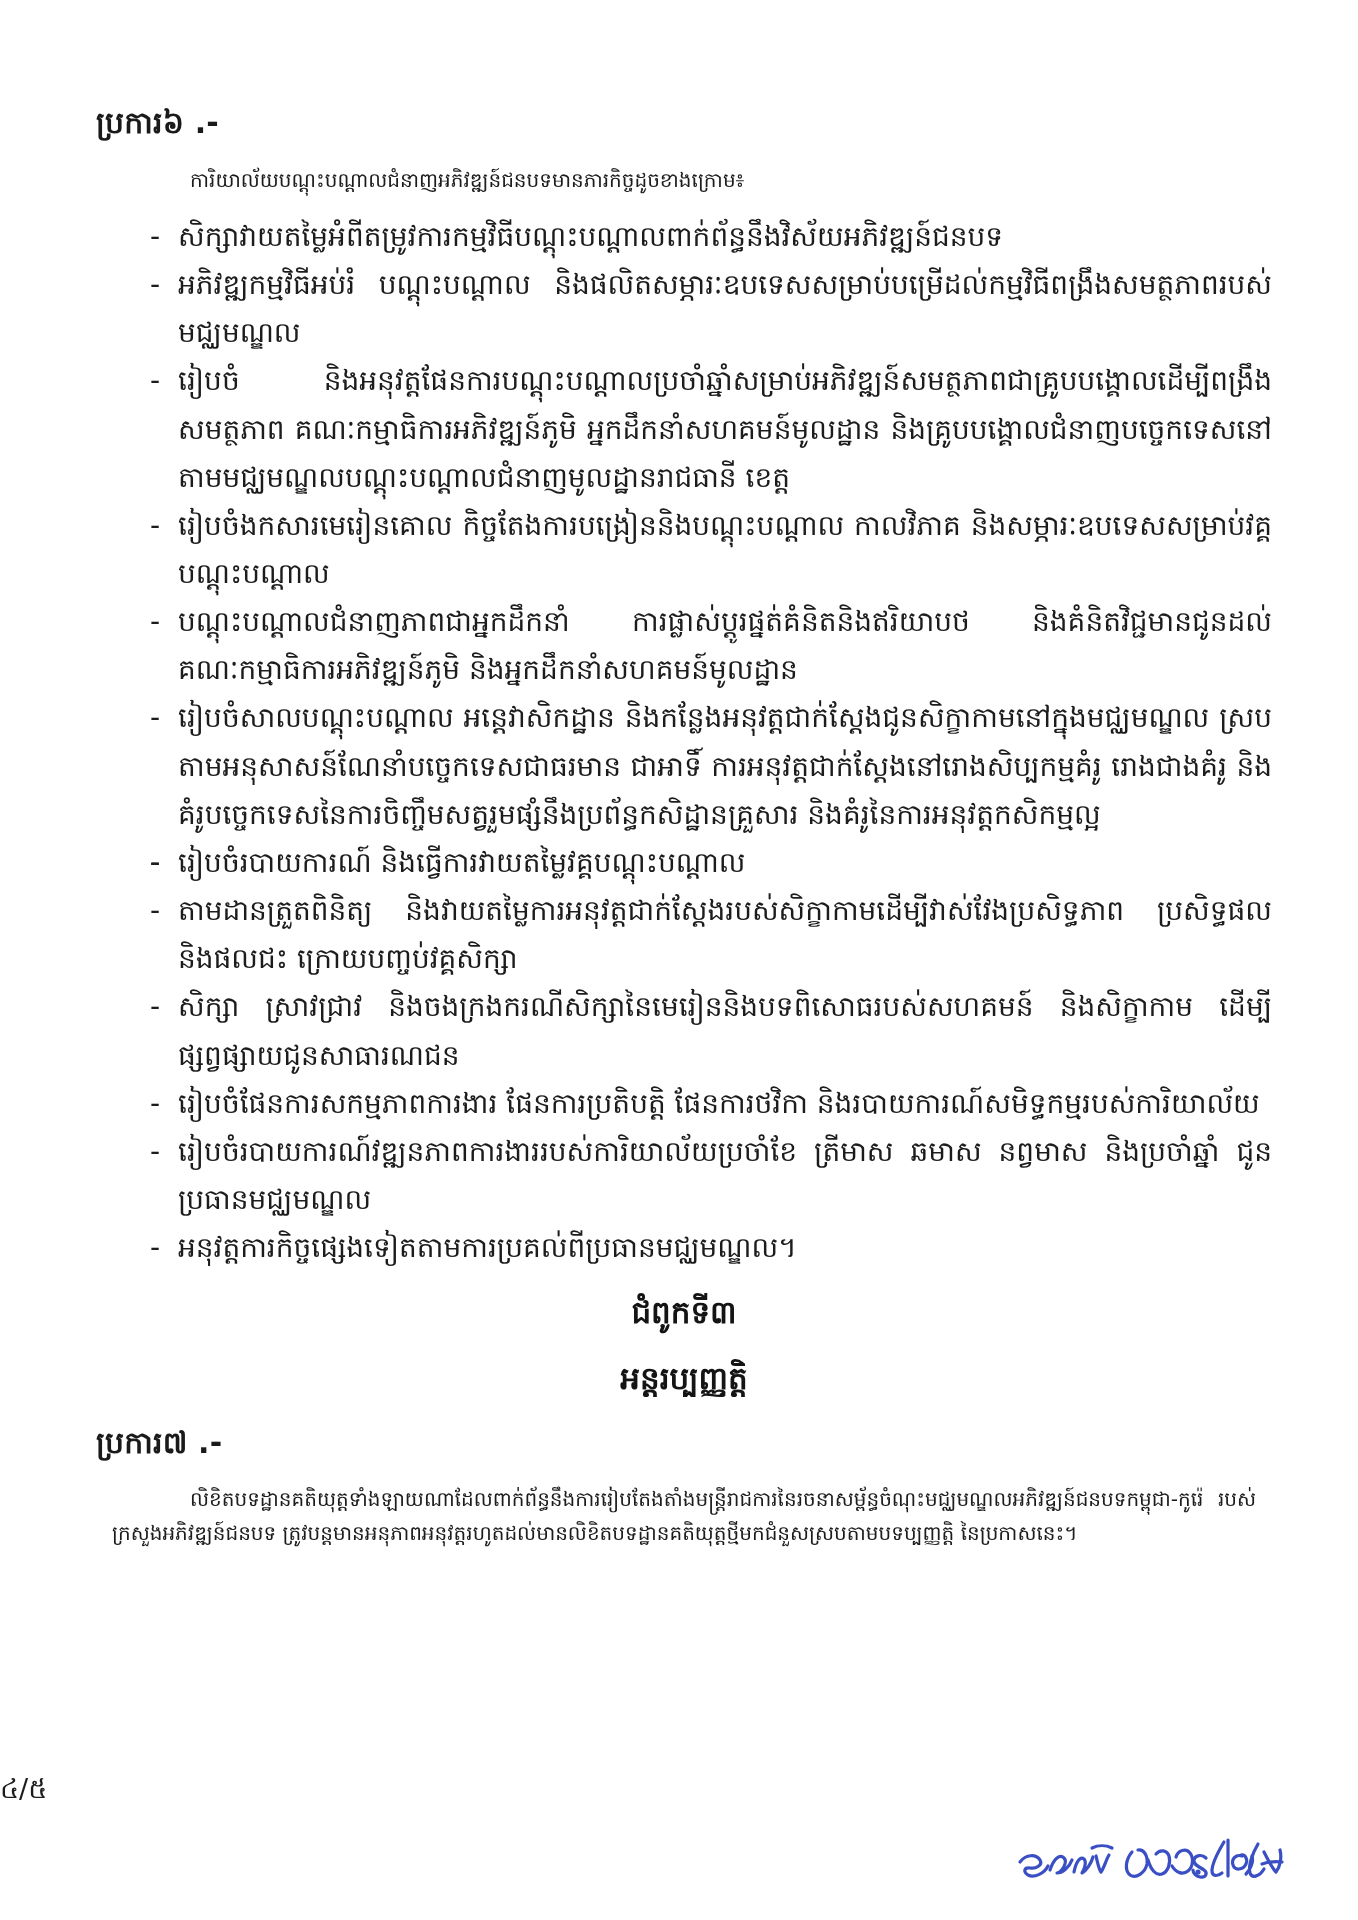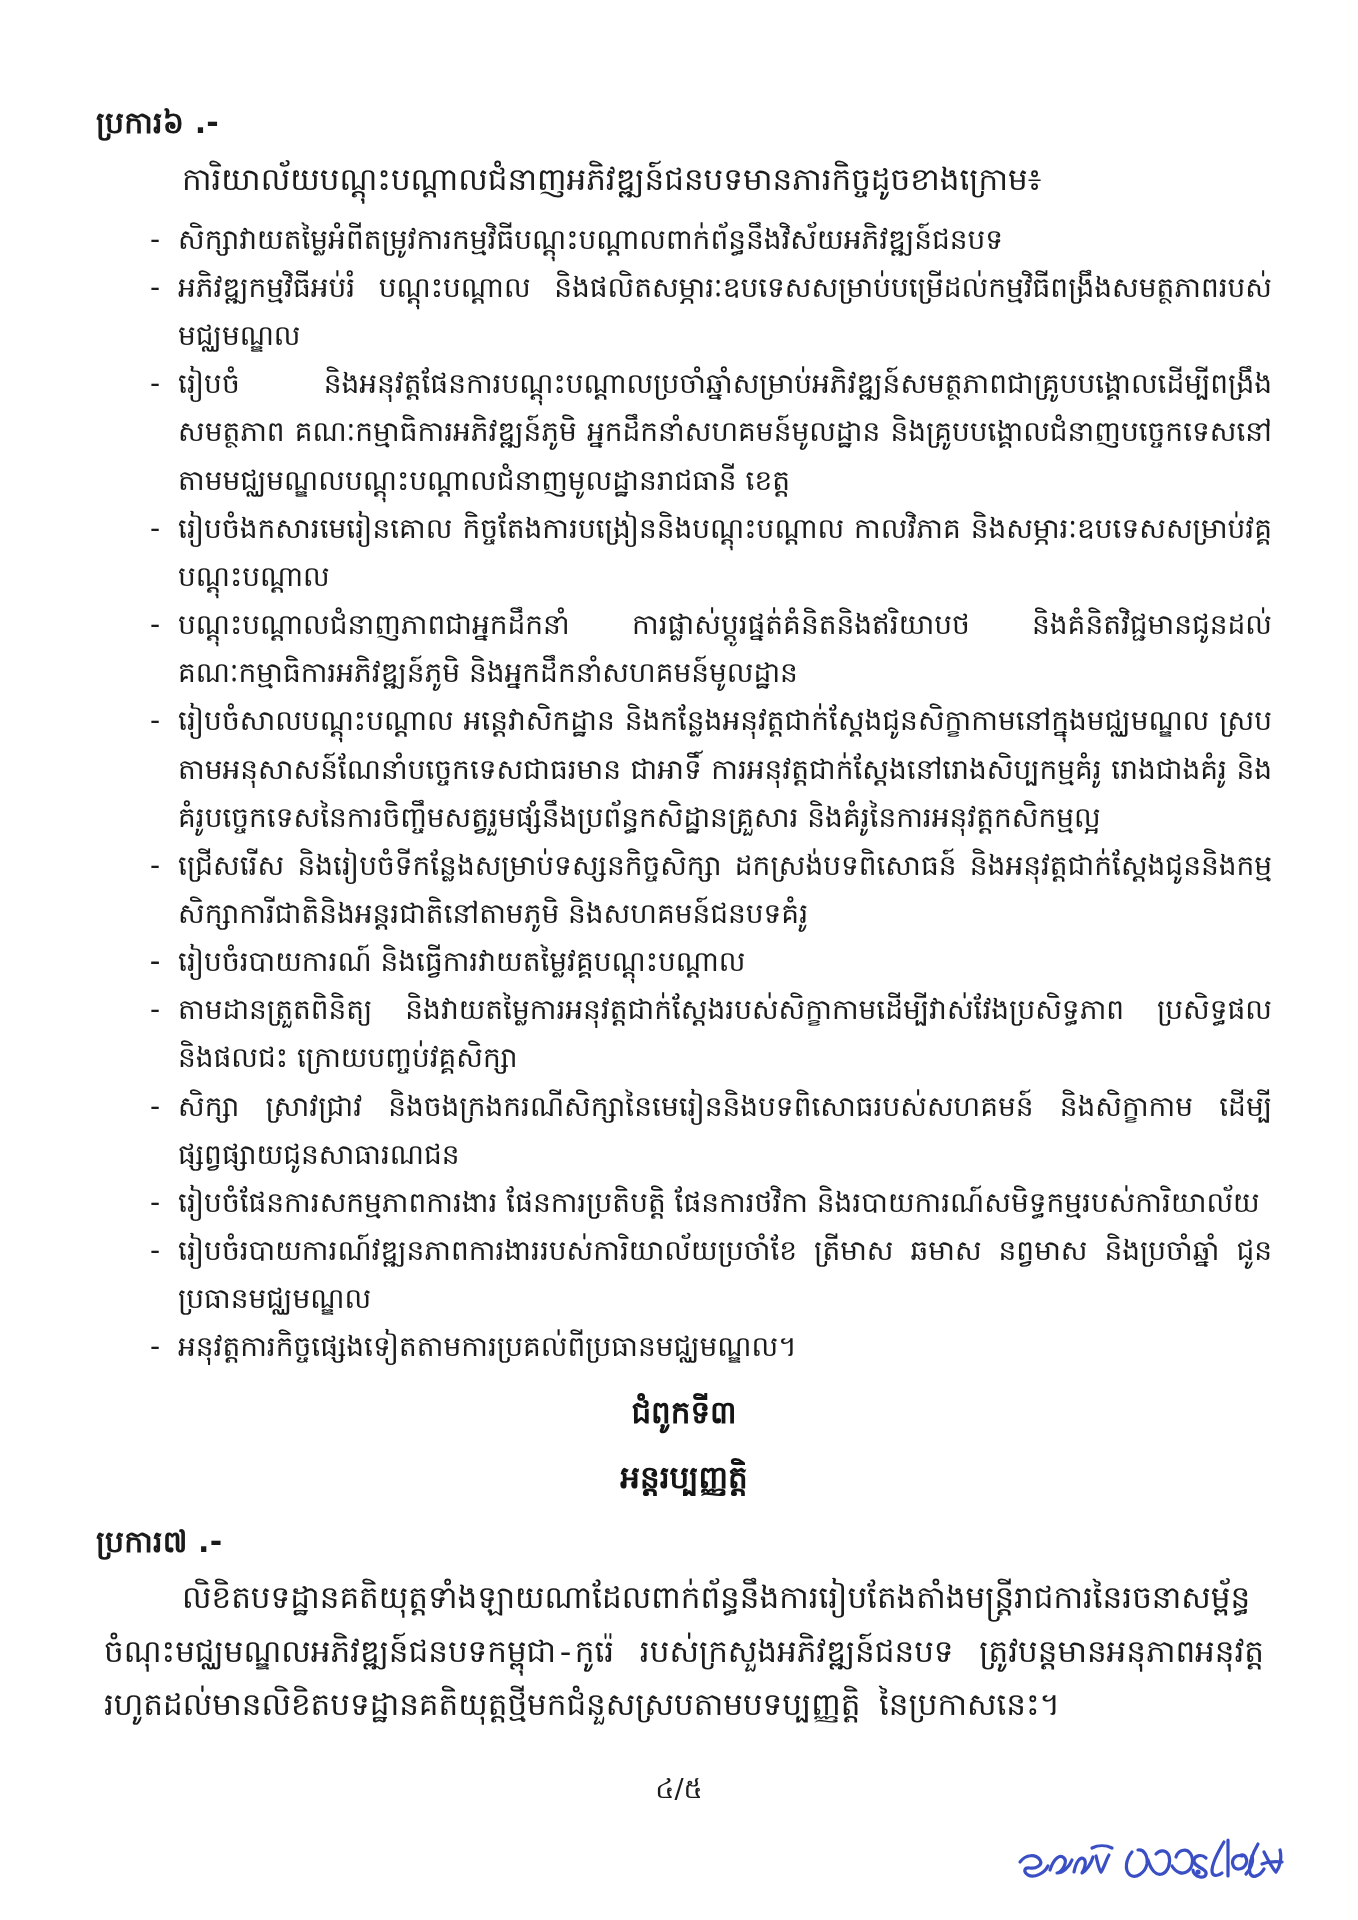--- a/index.html
+++ b/index.html
@@ -32,27 +32,26 @@
     font-weight: 700;
     color: #1a1a1a;
     line-height: 1.55;
     letter-spacing: 0.2px;
     margin: 0 0 4px 0;
     white-space: nowrap;
   }
 
   
   .para {
-    font-size: 31px;
+    font-size: 20px;
     color: #1c1c1c;
     line-height: 1.72;
     text-align: justify;
     text-justify: inter-word;
-    margin: 8px;
-    font-family: Liberation Mono, monospace;
+    margin: 16px;
   }
   .para.indent {
     text-indent: 78px;
   }
 
   
   .bullet-list {
     list-style: none;
     margin: 0;
     padding: 0;
@@ -95,21 +94,21 @@
     line-height: 1.6;
     margin: 16px;
   }
 
   
   .page-number {
     position: absolute;
     left: 0;
     right: 0;
     top: 1772px;
-    text-align: center;
+    text-align: left;
     font-size: 27px;
     color: #1c1c1c;
   }
 
   
   .signature {
     position: absolute;
     right: 74px;
     top: 1826px;
     width: 270px;
@@ -148,21 +147,20 @@
       <li class="bullet-item">
         <span class="dash">-</span>
         <span>បណ្ដុះបណ្ដាលជំនាញភាពជាអ្នកដឹកនាំ ការផ្លាស់ប្ដូរផ្នត់គំនិតនិងឥរិយាបថ និងគំនិតវិជ្ជមានជូនដល់គណៈកម្មាធិការអភិវឌ្ឍន៍ភូមិ និងអ្នកដឹកនាំសហគមន៍មូលដ្ឋាន</span>
       </li>
       <li class="bullet-item">
         <span class="dash">-</span>
         <span>រៀបចំសាលបណ្ដុះបណ្ដាល អន្តេវាសិកដ្ឋាន និងកន្លែងអនុវត្តជាក់ស្ដែងជូនសិក្ខាកាមនៅក្នុងមជ្ឈមណ្ឌល ស្របតាមអនុសាសន៍ណែនាំបច្ចេកទេសជាធរមាន ជាអាទិ៍ ការអនុវត្តជាក់ស្ដែងនៅរោងសិប្បកម្មគំរូ រោងជាងគំរូ និងគំរូបច្ចេកទេសនៃការចិញ្ចឹមសត្វរួមផ្សំនឹងប្រព័ន្ធកសិដ្ឋានគ្រួសារ និងគំរូនៃការអនុវត្តកសិកម្មល្អ</span>
       </li>
       <li class="bullet-item">
         <span class="dash">-</span>
-        <span>ជ្រើសរើស និងរៀបចំទីកន្លែងសម្រាប់ទស្សនកិច្ចសិក្សា ដកស្រង់បទពិសោធន៍ និងអនុវត្តជាក់ស្ដែងជូននិងកម្មសិក្សាការីជាតិនិងអន្តរជាតិនៅតាមភូមិ និងសហគមន៍ជនបទគំរូ</span>
       </li>
       <li class="bullet-item">
         <span class="dash">-</span>
       </li>
       <li class="bullet-item">
         <span class="dash">-</span>
         <span>រៀបចំរបាយការណ៍ និងធ្វើការវាយតម្លៃវគ្គបណ្ដុះបណ្ដាល</span>
       </li>
       <li class="bullet-item">
         <span class="dash">-</span>

